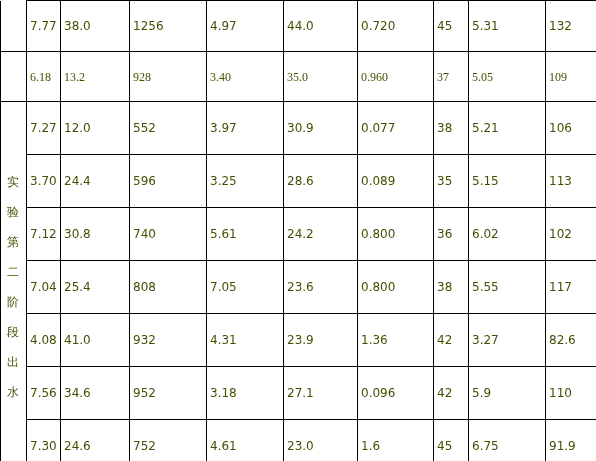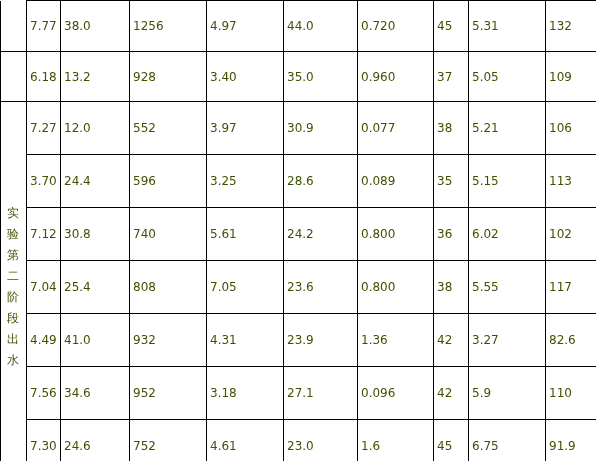--- a/index.html
+++ b/index.html
@@ -48,41 +48,41 @@
     padding: 2px 1px;
     line-height: 21px;
     font-size: 12px;
     letter-spacing: 0;
   }
   td.label-cell .vtext {
     display: block;
     width: 14px;
     margin: 0 auto;
     word-break: break-all;
-    line-height: 21px;
+    line-height: 30px;
   }
   td.blank-label {
     width: 20px;
     border-top: none;
   }
   td.blank-label.first-blank {
     border-top: none;
   }
   td.col-ph   { width: 28px; }
   td.col-c2   { width: 63px; }
   td.col-c3   { width: 71px; }
   td.col-c4   { width: 71px; margin-left: 32px; }
   td.col-c5   { width: 68px; margin-top: 39px; }
   td.col-c6   { width: 70px; }
   td.col-c7   { width: 29px; }
   td.col-c8   { width: 71px; margin-top: 20px; }
   td.col-c9   { width: 72px; }
 
   tr.r1 td { height: 48px; }
-  tr.r2 td { height: 47px; }
+  tr.r2 td { height: 47px; font-family: Liberation Serif, serif; }
   tr.rx td { height: 50px; }
 </style>
 </head>
 <body>
 
 <div class="sheet">
   <table class="data-table">
     <tbody>
 
       <tr class="r1">
@@ -162,21 +162,21 @@
         <td class="col-c4">7.05</td>
         <td class="col-c5">23.6</td>
         <td class="col-c6">0.800</td>
         <td class="col-c7">38</td>
         <td class="col-c8">5.55</td>
         <td class="col-c9">117</td>
 
       </tr>
 
       <tr class="rx">
-        <td class="col-ph">4.49</td>
+        <td class="col-ph">4.08</td>
         <td class="col-c2">41.0</td>
         <td class="col-c3">932</td>
         <td class="col-c4">4.31</td>
         <td class="col-c5">23.9</td>
         <td class="col-c6">1.36</td>
         <td class="col-c7">42</td>
         <td class="col-c8">3.27</td>
         <td class="col-c9">82.6</td>
 
       </tr>

